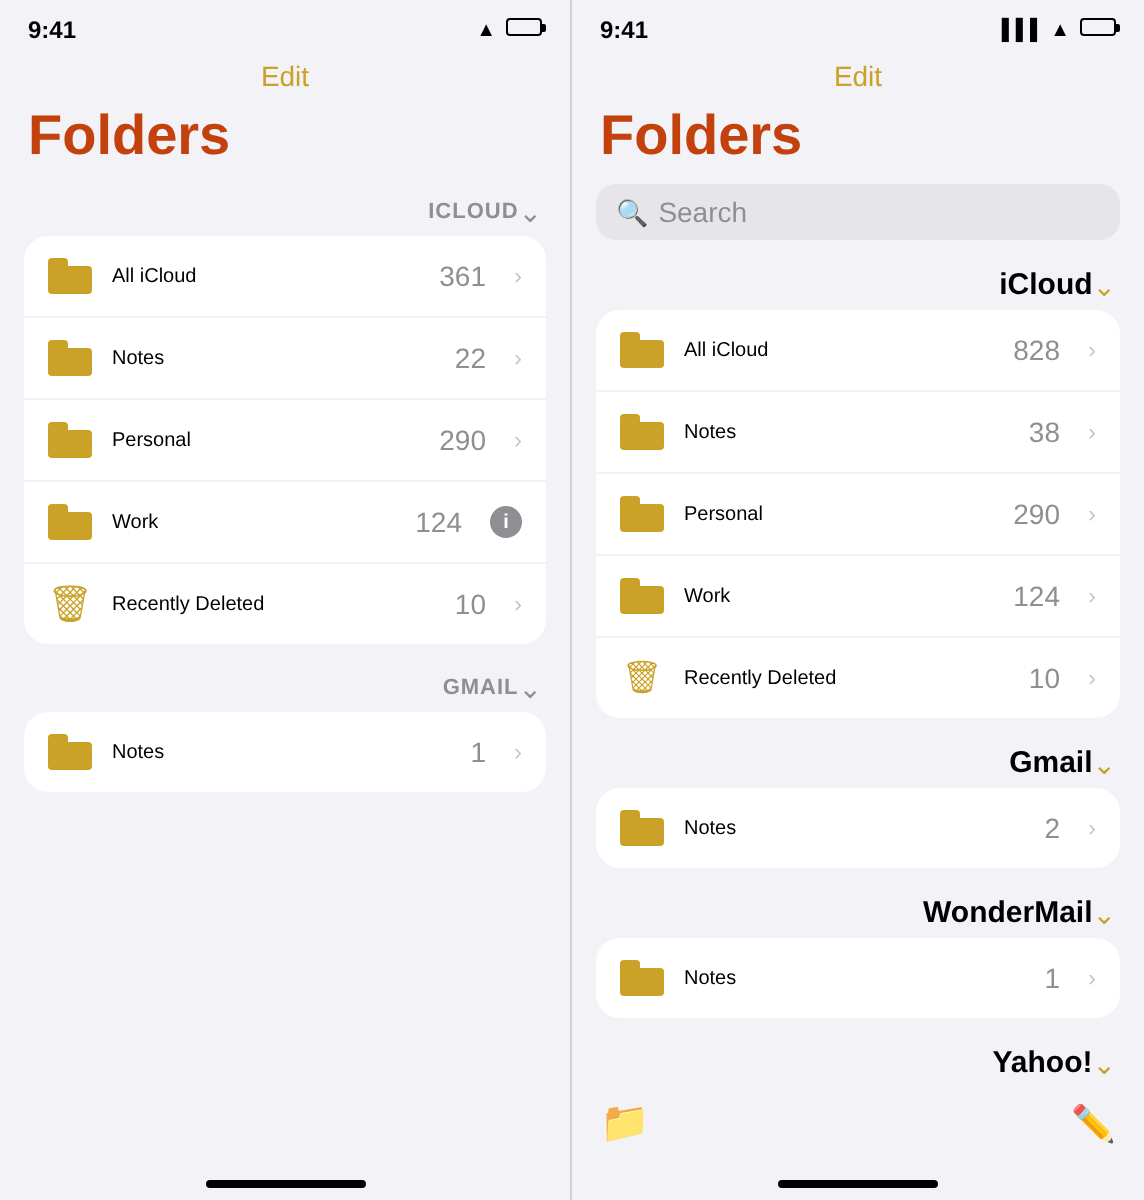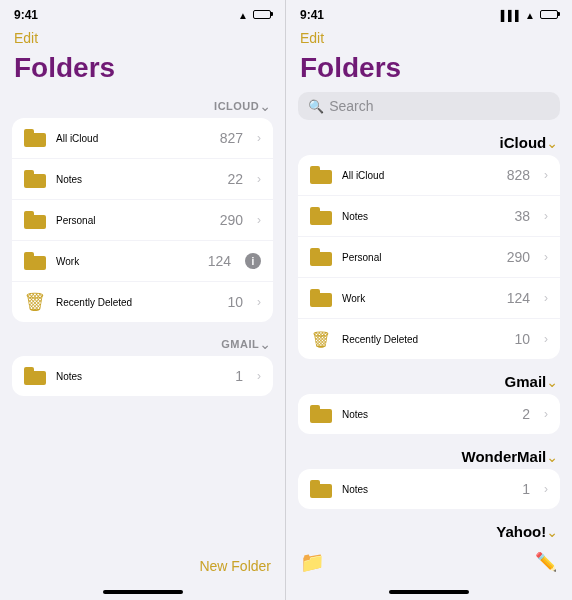--- a/index.html
+++ b/index.html
@@ -79,33 +79,33 @@
       width: 90%;
       height: 100%;
       background: #000;
       border-radius: 1px;
     }
 
     
     .header {
       padding: 2px 14px 6px;
       display: flex;
-      justify-content: flex-start;
+      justify-content: center;
     }
     .edit-btn {
       color: #c9a227;
       font-size: 14px;
       font-weight: 400;
     }
 
     
     .page-title {
       font-size: 28px;
       font-weight: 700;
-      color: #701a75;
+      color: #c2410c;
       padding: 0 14px 8px;
     }
 
     
     .search-bar {
       margin: 0 12px 8px;
       background: #e5e5ea;
       border-radius: 10px;
       padding: 6px 10px;
       display: flex;
@@ -315,21 +315,21 @@
       <div class="section-header">
         <span class="section-label">ICLOUD</span>
         <span class="section-chevron">⌄</span>
       </div>
       <div class="card">
         <div class="folder-row">
           <div class="folder-icon">
               <div class="folder-svg"></div>
             </div>
           <span class="folder-name">All iCloud</span>
-          <span class="folder-count">827</span>
+          <span class="folder-count">361</span>
           <span class="row-chevron">›</span>
         </div>
         <div class="folder-row">
           <div class="folder-icon">
               <div class="folder-svg"></div>
             </div>
           <span class="folder-name">Notes</span>
           <span class="folder-count">22</span>
           <span class="row-chevron">›</span>
         </div>
@@ -371,23 +371,20 @@
               <div class="folder-svg"></div>
             </div>
           <span class="folder-name">Notes</span>
           <span class="folder-count">1</span>
           <span class="row-chevron">›</span>
         </div>
       </div>
     </div>
   </div>
 
-  <div class="bottom-bar">
-    <span class="new-folder-btn">New Folder</span>
-  </div>
   <div class="home-indicator"></div>
 </div>
 
 <div class="right-panel">
 
   <div class="status-bar">
     <span class="status-time">9:41</span>
     <div class="status-icons">
       <span>▌▌▌</span>
       <span>▲</span>

